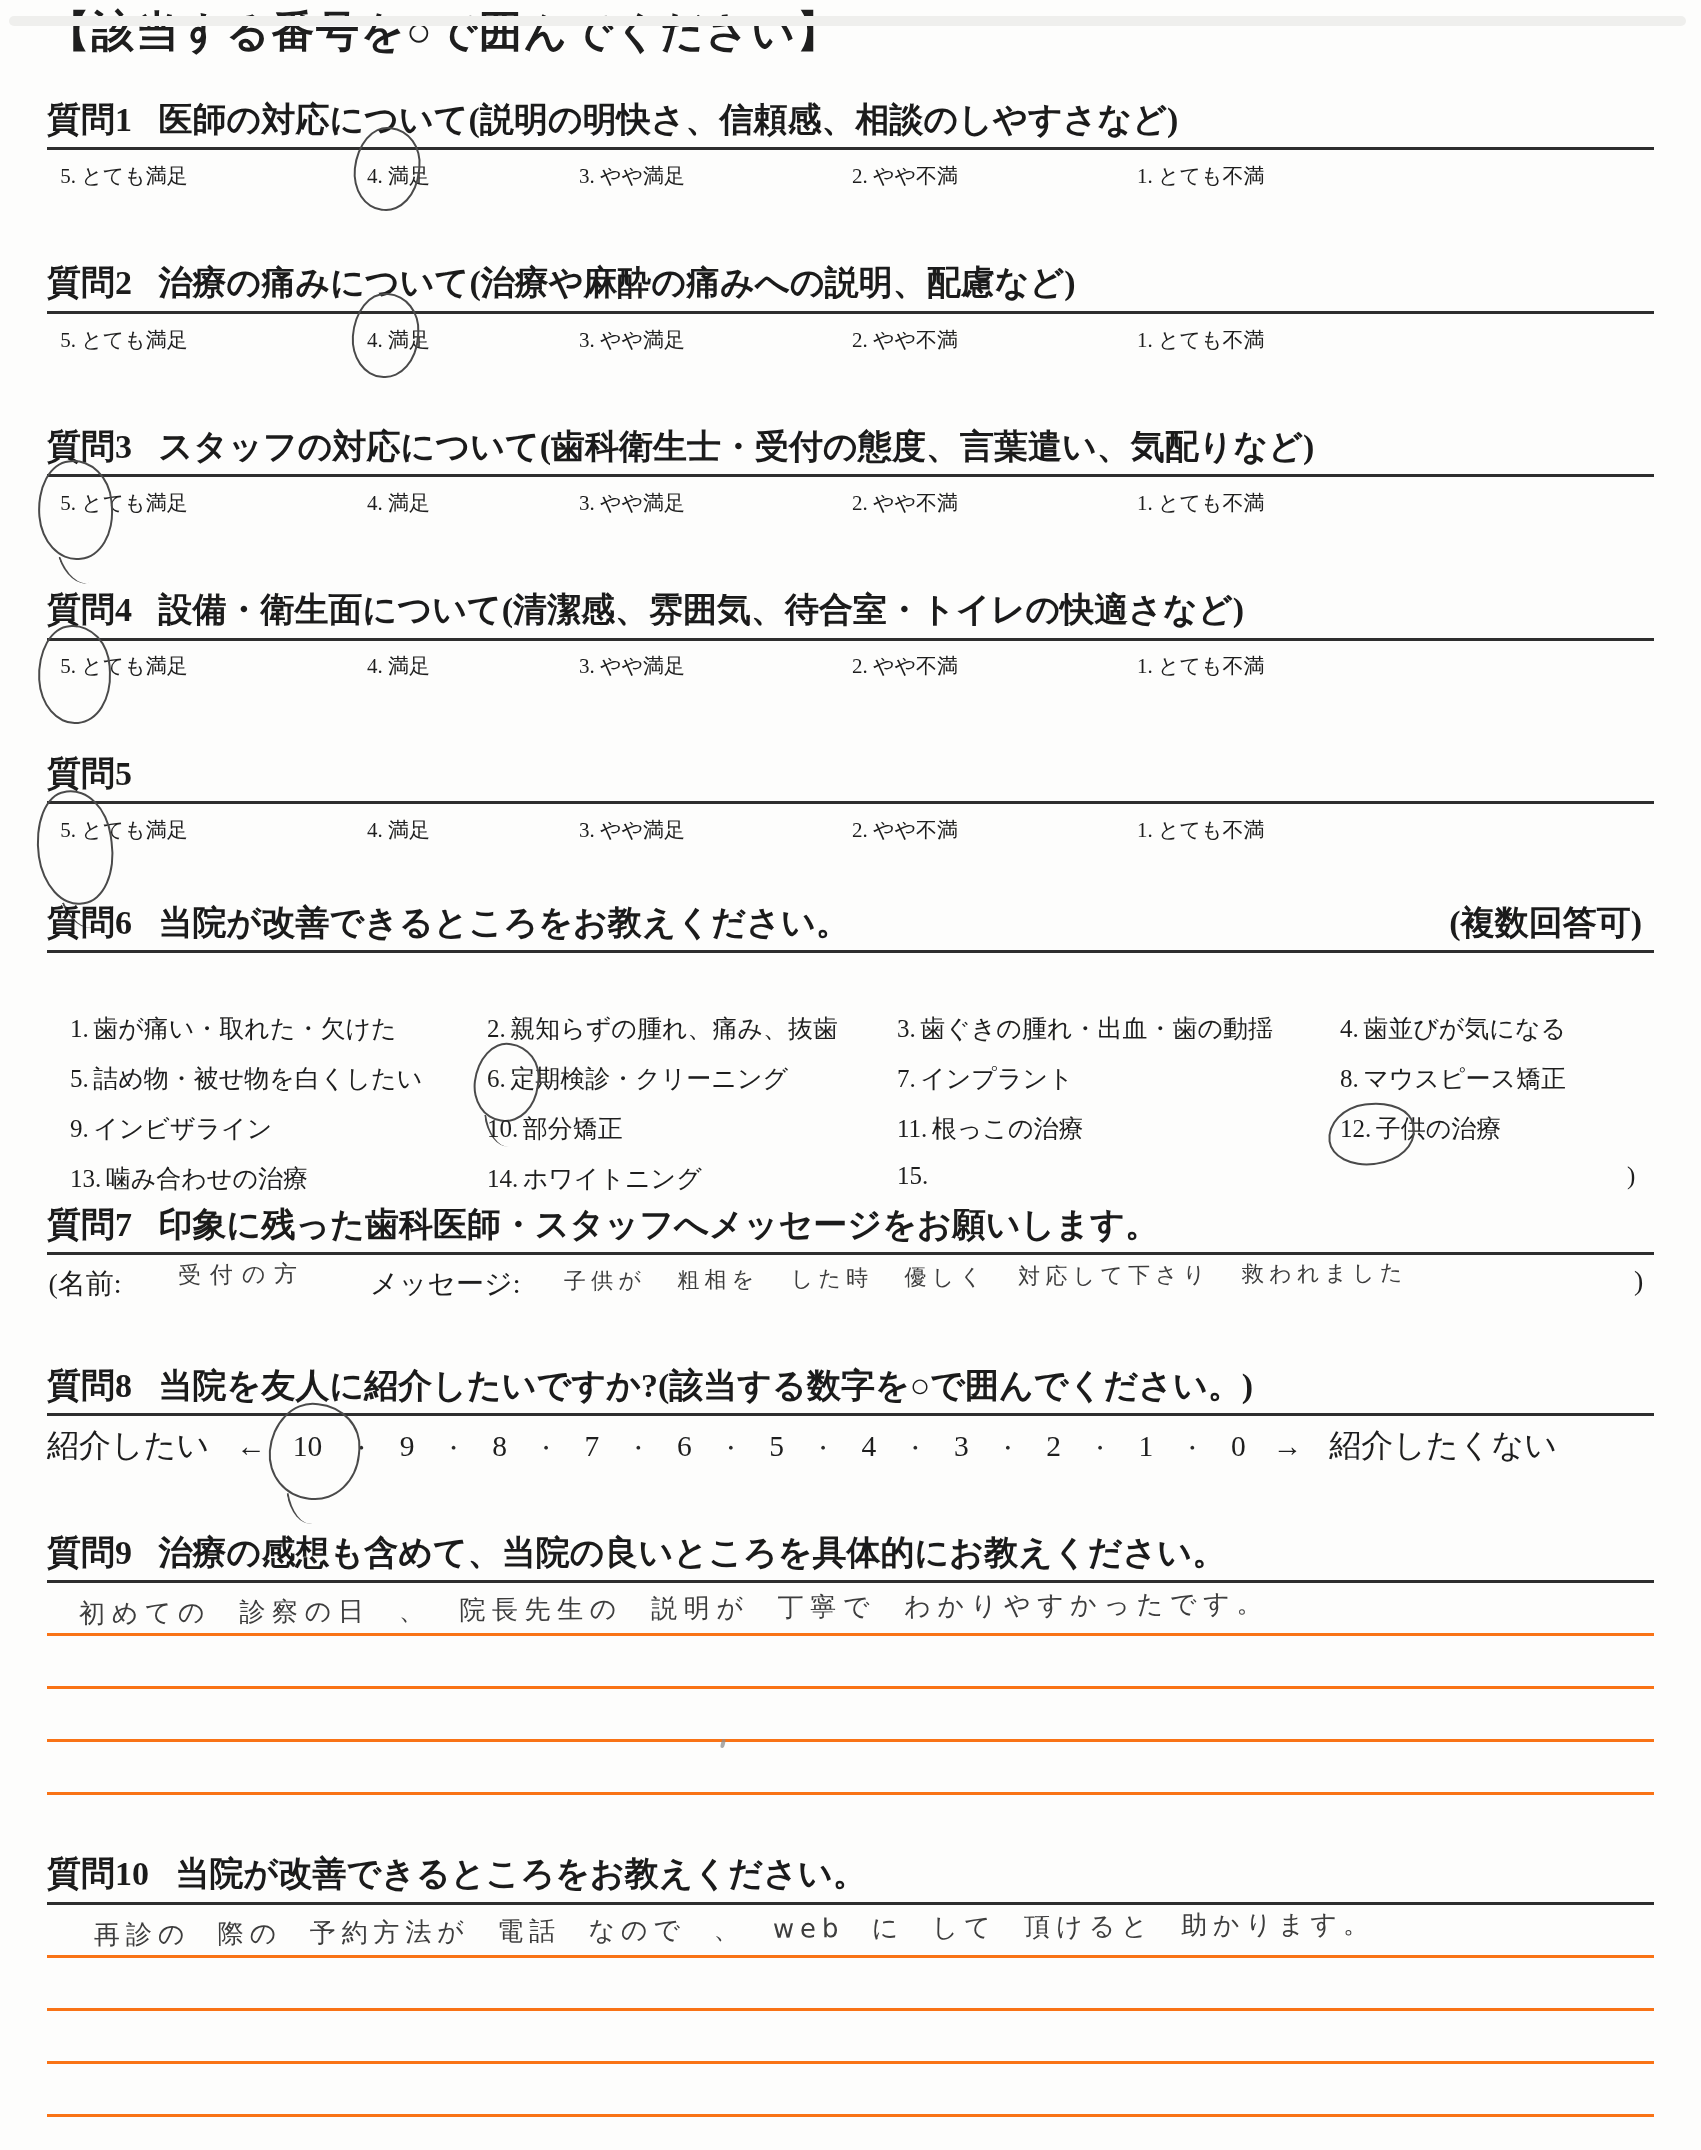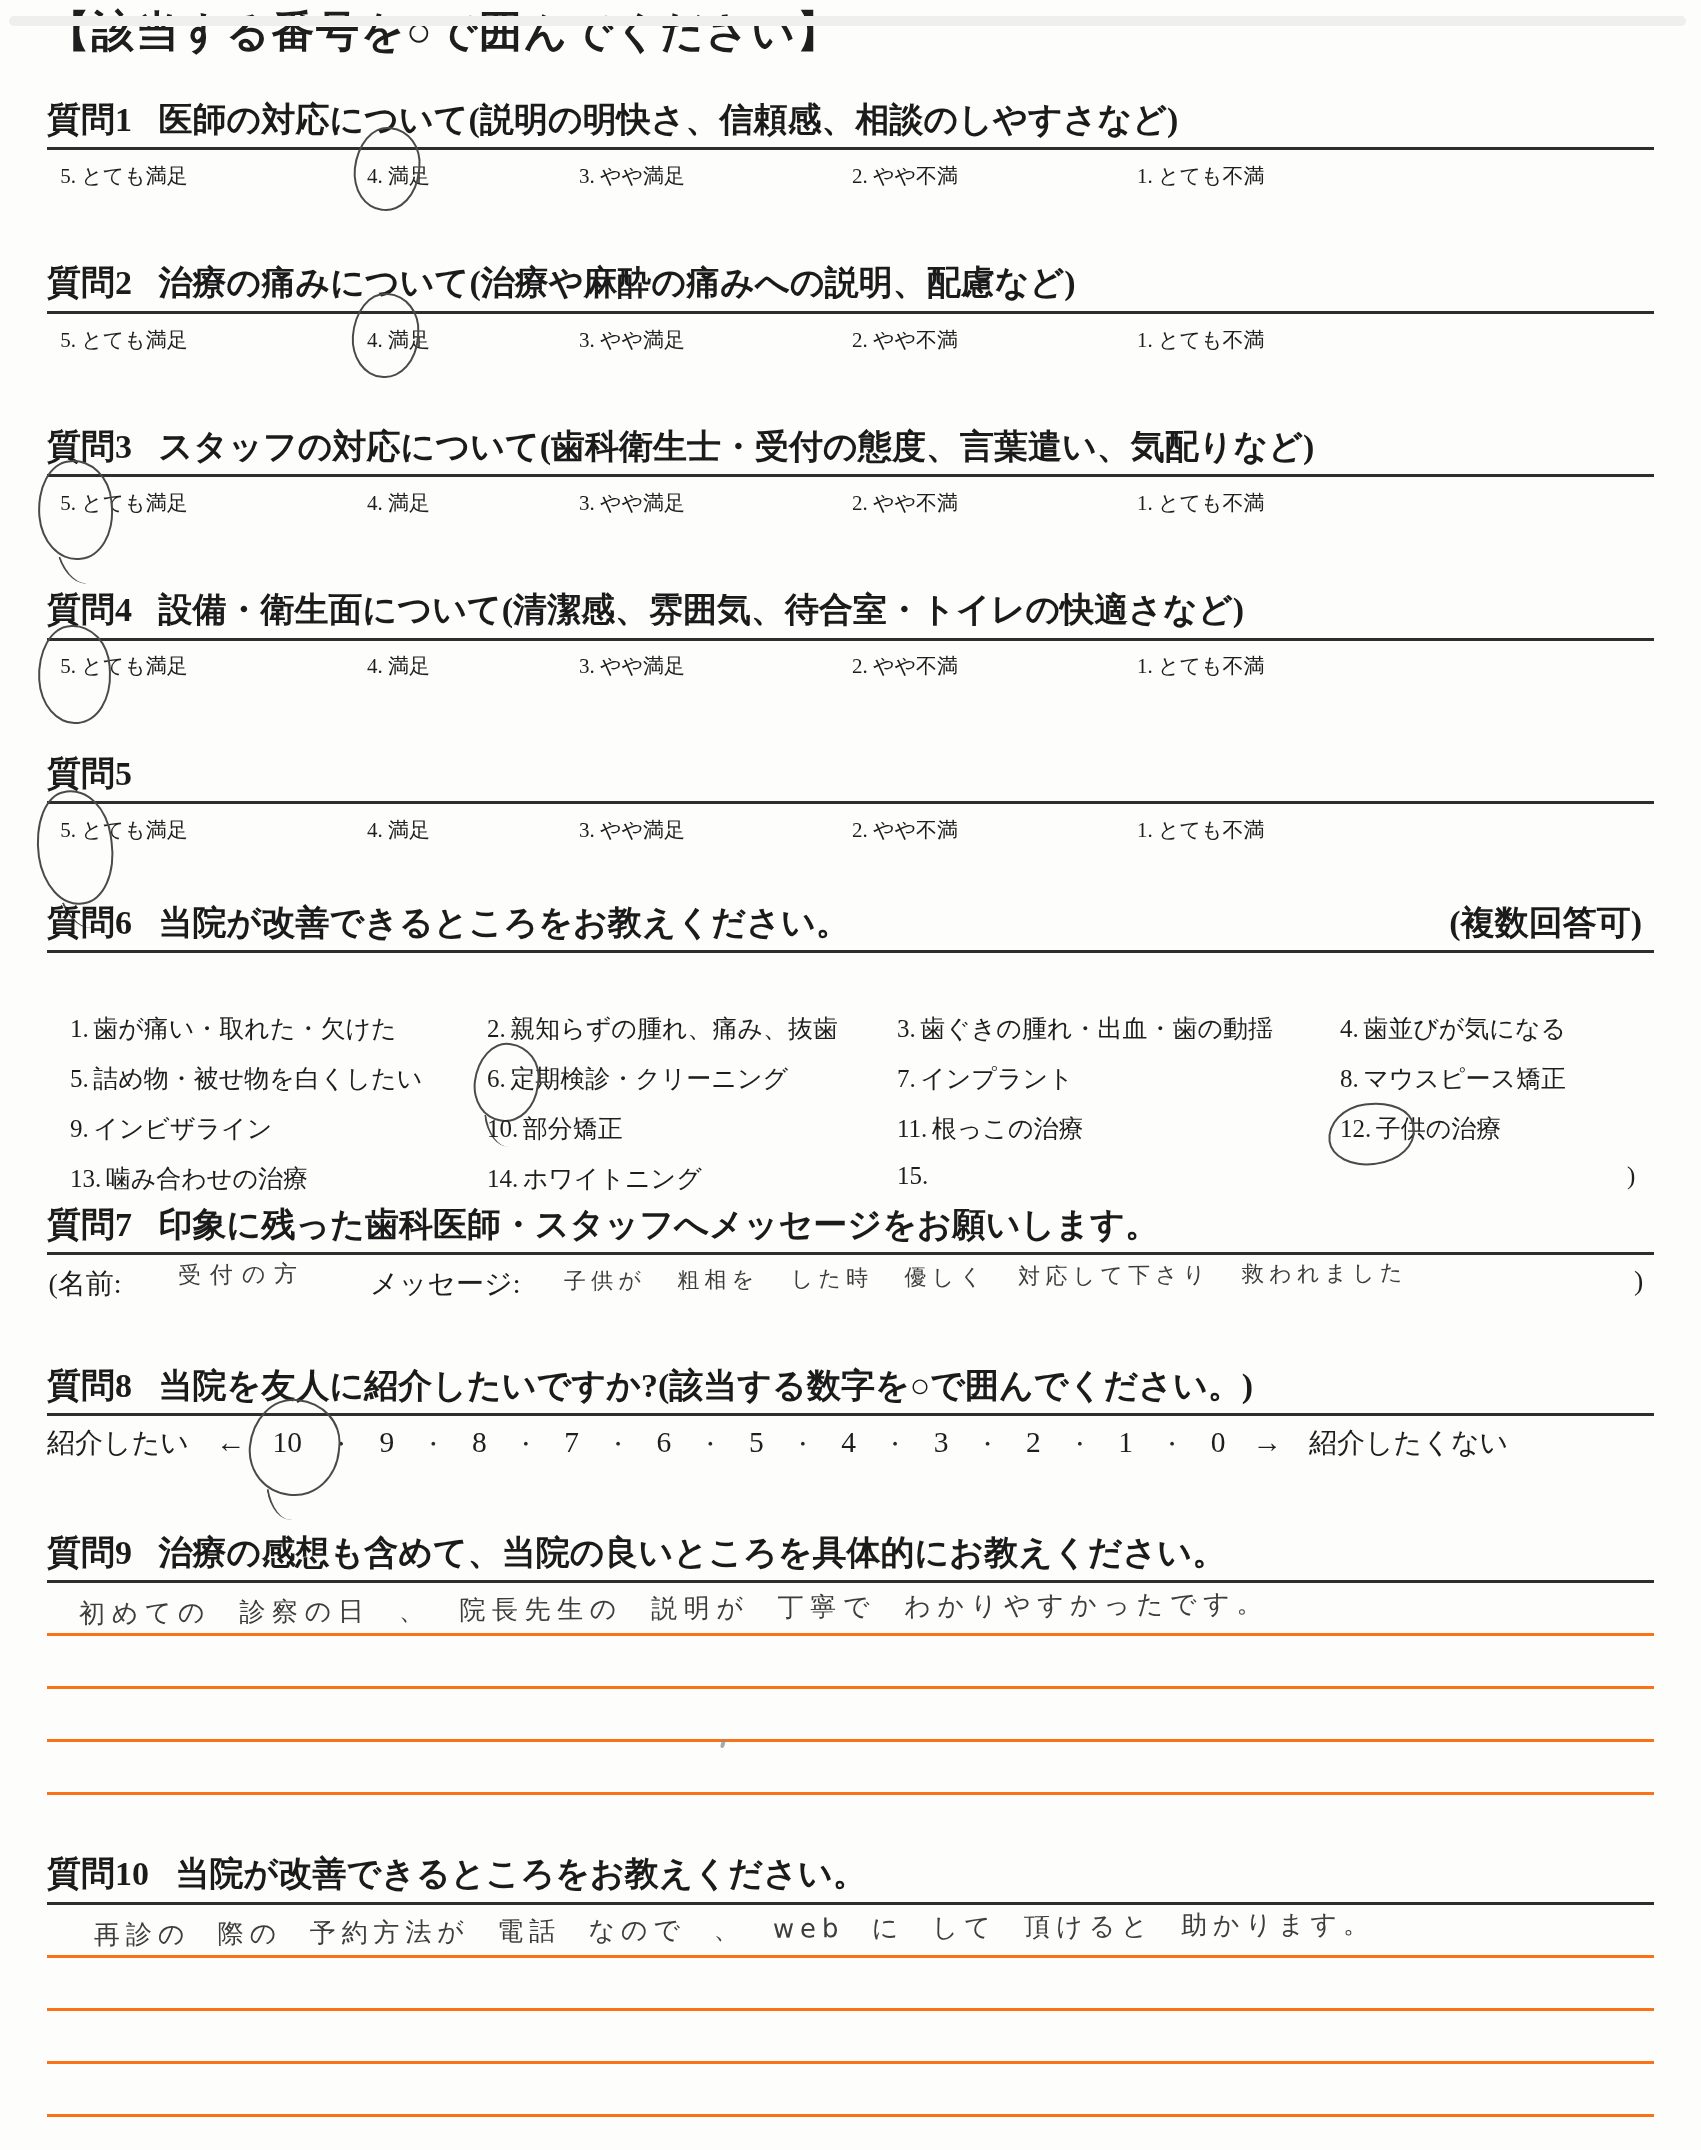--- a/index.html
+++ b/index.html
@@ -83,21 +83,21 @@
   .hw-name{position:absolute;left:131px;top:4.4px;font-size:23px;letter-spacing:8.9px;transform:rotate(-1deg);}
   .hw-msg{position:absolute;left:517px;top:7.4px;font-size:22px;letter-spacing:5.2px;word-spacing:19px;transform:rotate(-0.6deg);}
   
   .q8-row{
     display:flex;align-items:baseline;
     margin-top:7.4px;height:56px;
     font-size:29.5px;white-space:nowrap;gap:27px;
   }
   .q8-row .q8-num{position:relative;}
   .q8-dot{font-size:23.6px;color:#2a2a2a;}
-  .q8-endlabel{font-size:28px;}
+  .q8-endlabel{font-size:32px;}
   
   .ans-area{margin-top:0;}
   .ans-row{position:relative;height:50px;border-bottom:3px solid #f97316;}
   .hw-line{position:absolute;left:32px;top:7.4px;font-size:26px;letter-spacing:6.6px;word-spacing:13.3px;transform:rotate(-0.5deg);white-space:nowrap;}
   .hw-line.q10{left:47px;letter-spacing:5.9px;}
   .speck{position:absolute;left:721px;top:1739px;width:3.7px;height:8.9px;background:#8e8e8e;border-radius:40%;transform:rotate(14deg);opacity:.75;}
 </style>
 </head>
 <body>
 

